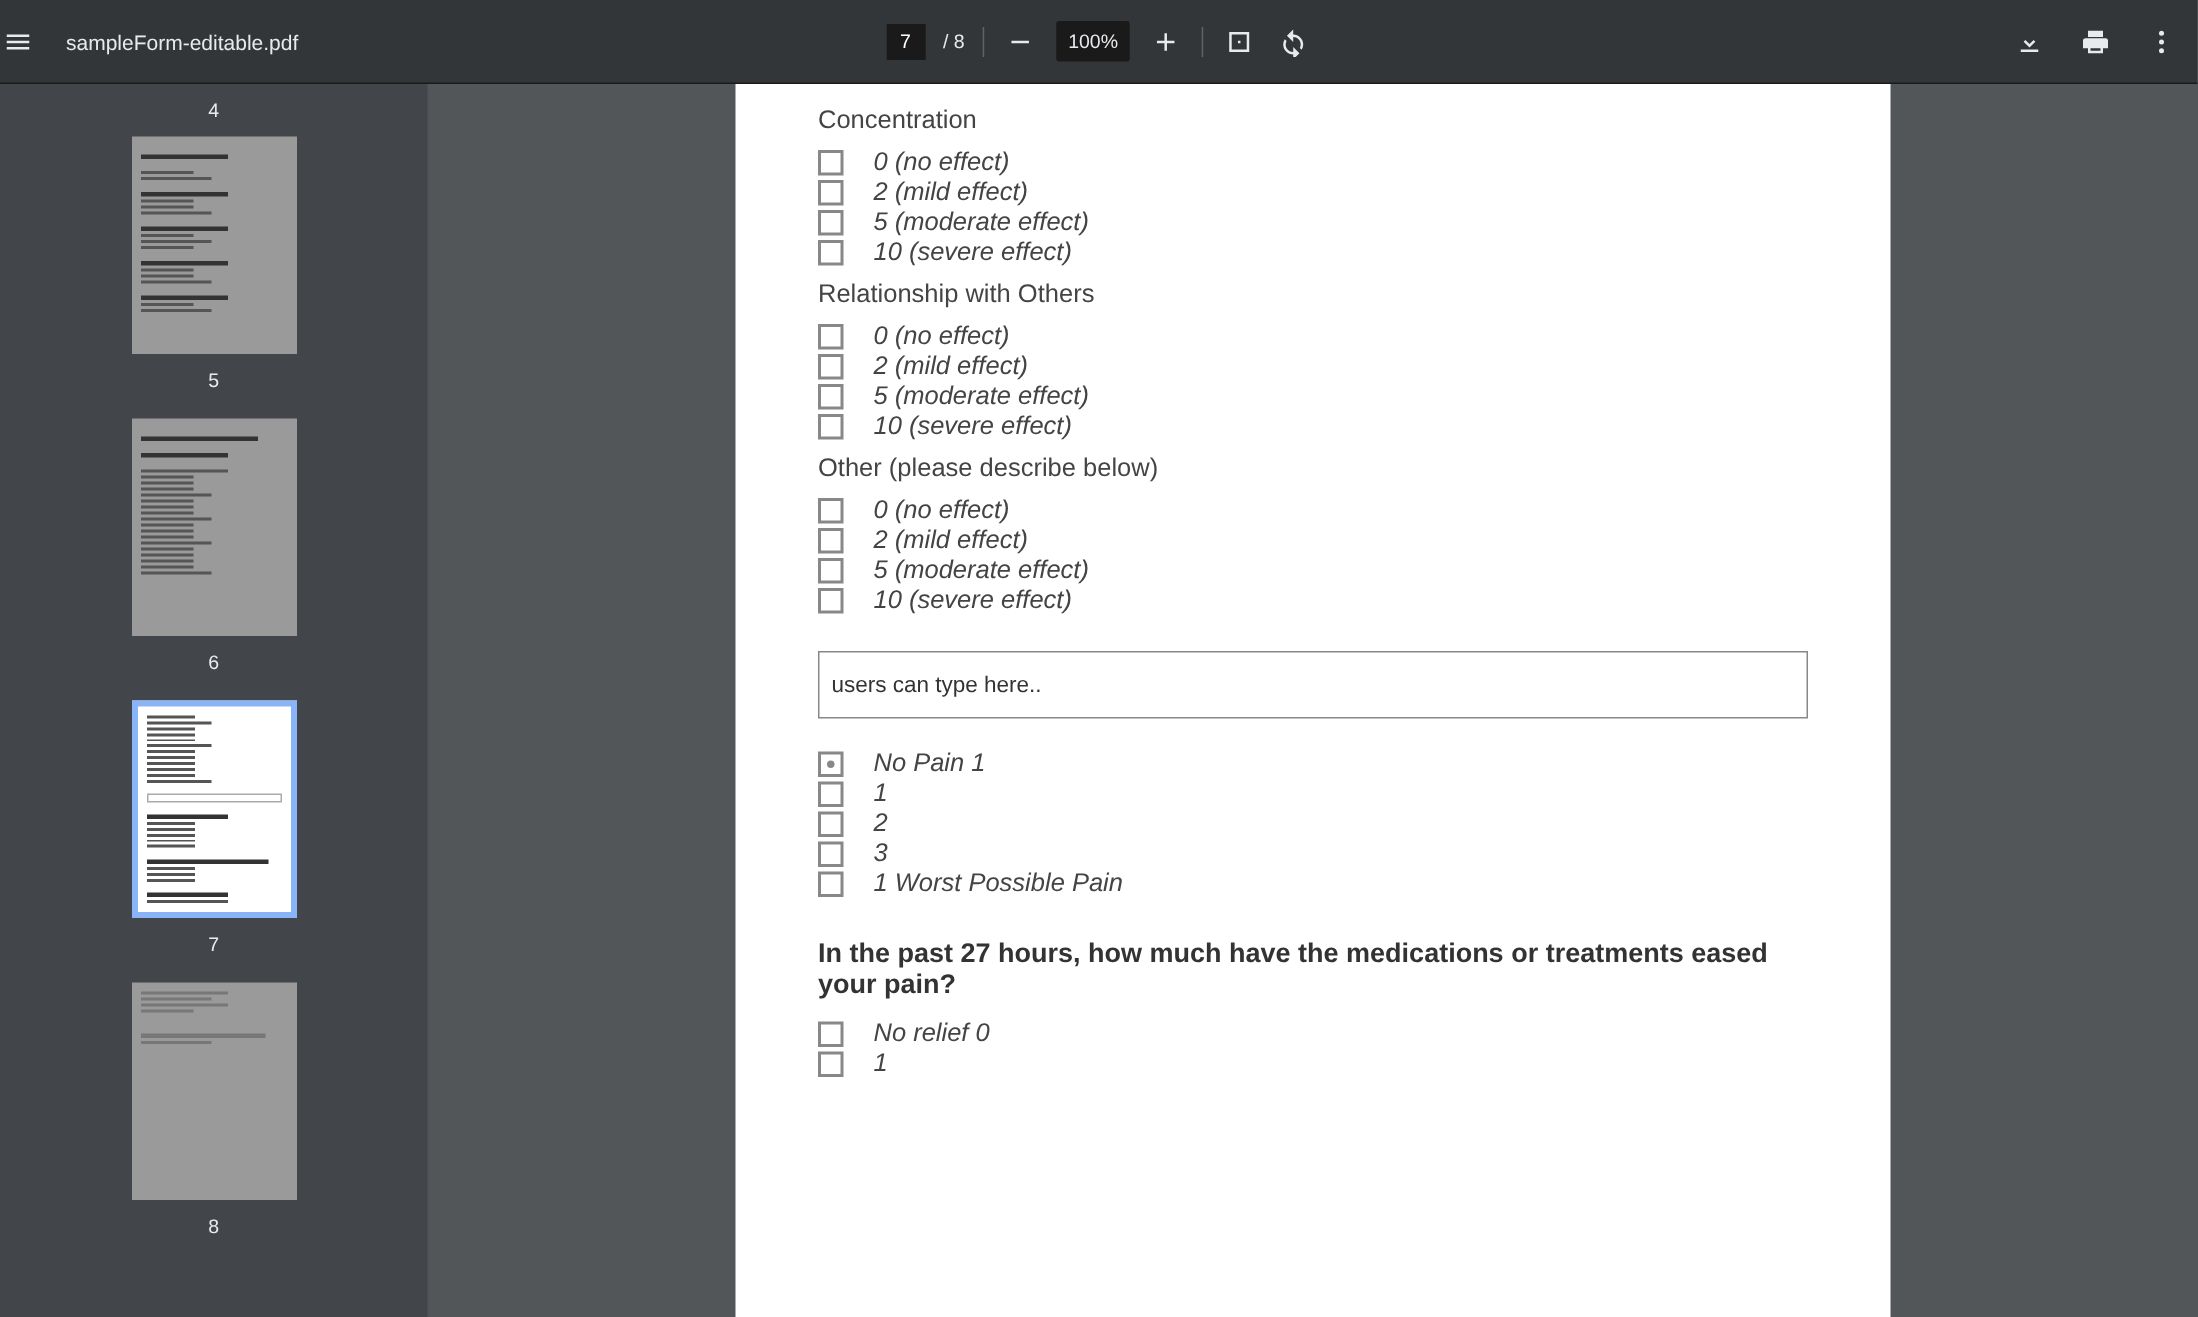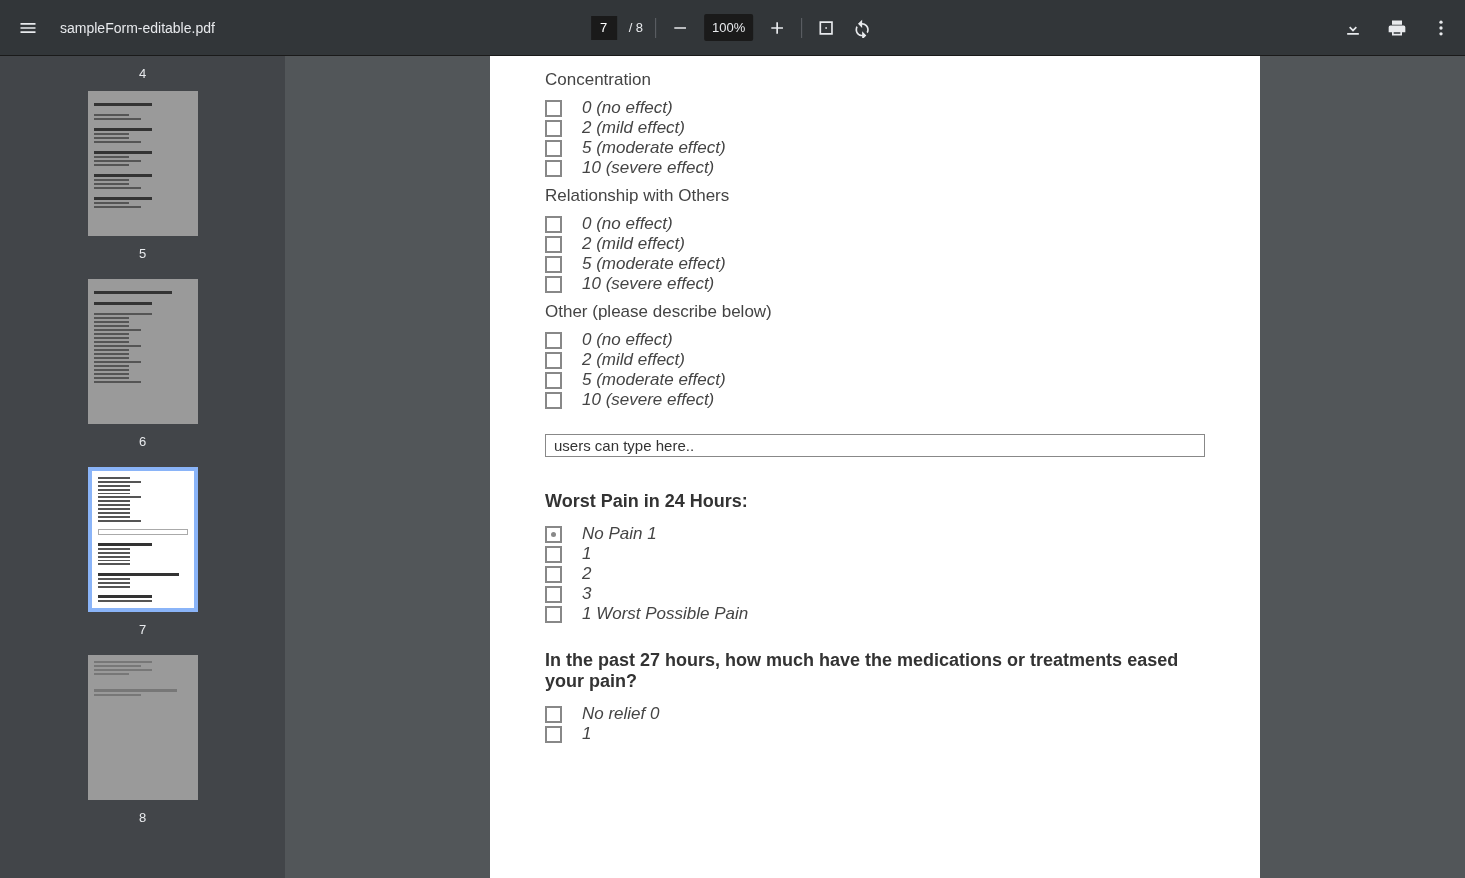--- a/index.html
+++ b/index.html
@@ -10,21 +10,21 @@
   .toolbar {
     height: 56px;
     background: #323639;
     display: flex;
     align-items: center;
     color: #e8eaed;
     position: relative;
     border-bottom: 1px solid #1a1a1a;
     flex-shrink: 0;
   }
-  .toolbar-left { display: flex; align-items: center; padding-left: 16px; gap: 20px; }
+  .toolbar-left { display: flex; align-items: center; gap: 20px; }
   .toolbar-center { position: absolute; left: 50%; transform: translateX(-50%); display: flex; align-items: center; gap: 12px; }
   .toolbar-right { margin-left: auto; display: flex; align-items: center; padding-right: 12px; gap: 20px; }
   .icon-btn { width: 24px; height: 24px; display: flex; align-items: center; justify-content: center; cursor: pointer; color: #e8eaed; }
   .icon-btn svg { width: 20px; height: 20px; fill: #e8eaed; }
   .filename { font-size: 14px; color: #e8eaed; }
   .page-input {
     width: 26px; height: 24px; background: #1a1a1a; color: #fff; border: none;
     text-align: center; font-size: 13px;
   }
   .page-total { font-size: 13px; color: #e8eaed; }
@@ -85,22 +85,22 @@
     width: 17px; height: 17px; border: 2px solid #888; background: #fff;
     flex-shrink: 0; display:inline-block;
   }
   .cb.radio-dot { position: relative; }
   .cb.radio-dot::after {
     content:""; position:absolute; left:4px; top:4px; width:5px; height:5px;
     background:#888; border-radius:50%;
   }
   .opt-label { font-size: 17px; color: #444; }
   .text-input {
-    width: 100%; border: 1px solid #888; padding: 2px 8px;
-    font-size: 15px; color: #333; margin-top: 16px; margin-bottom: 8px;
+    width: 100%; border: 1px solid #888; padding: 13px 8px;
+    font-size: 15px; color: #333; margin-top: 16px; margin-bottom: 20px;
     font-family: Arial;
   }
 </style>
 </head>
 <body>
 
 <div class="toolbar">
   <div class="toolbar-left">
     <div class="icon-btn">
       <svg viewBox="0 0 24 24">
@@ -324,21 +324,20 @@
             <span class="opt-label">5 (moderate effect)</span>
           </div>
         <div class="option-row">
             <span class="cb"></span>
             <span class="opt-label">10 (severe effect)</span>
           </div>
       </div>
 
       <input type="text" class="text-input" value="users can type here.." style="">
 
-      <div class="section-heading">Worst Pain in 24 Hours:</div>
       <div class="options">
         <div class="option-row">
             <span class="cb radio-dot"></span>
             <span class="opt-label">No Pain 1</span>
           </div>
         <div class="option-row">
             <span class="cb"></span>
             <span class="opt-label">1</span>
           </div>
         <div class="option-row">

